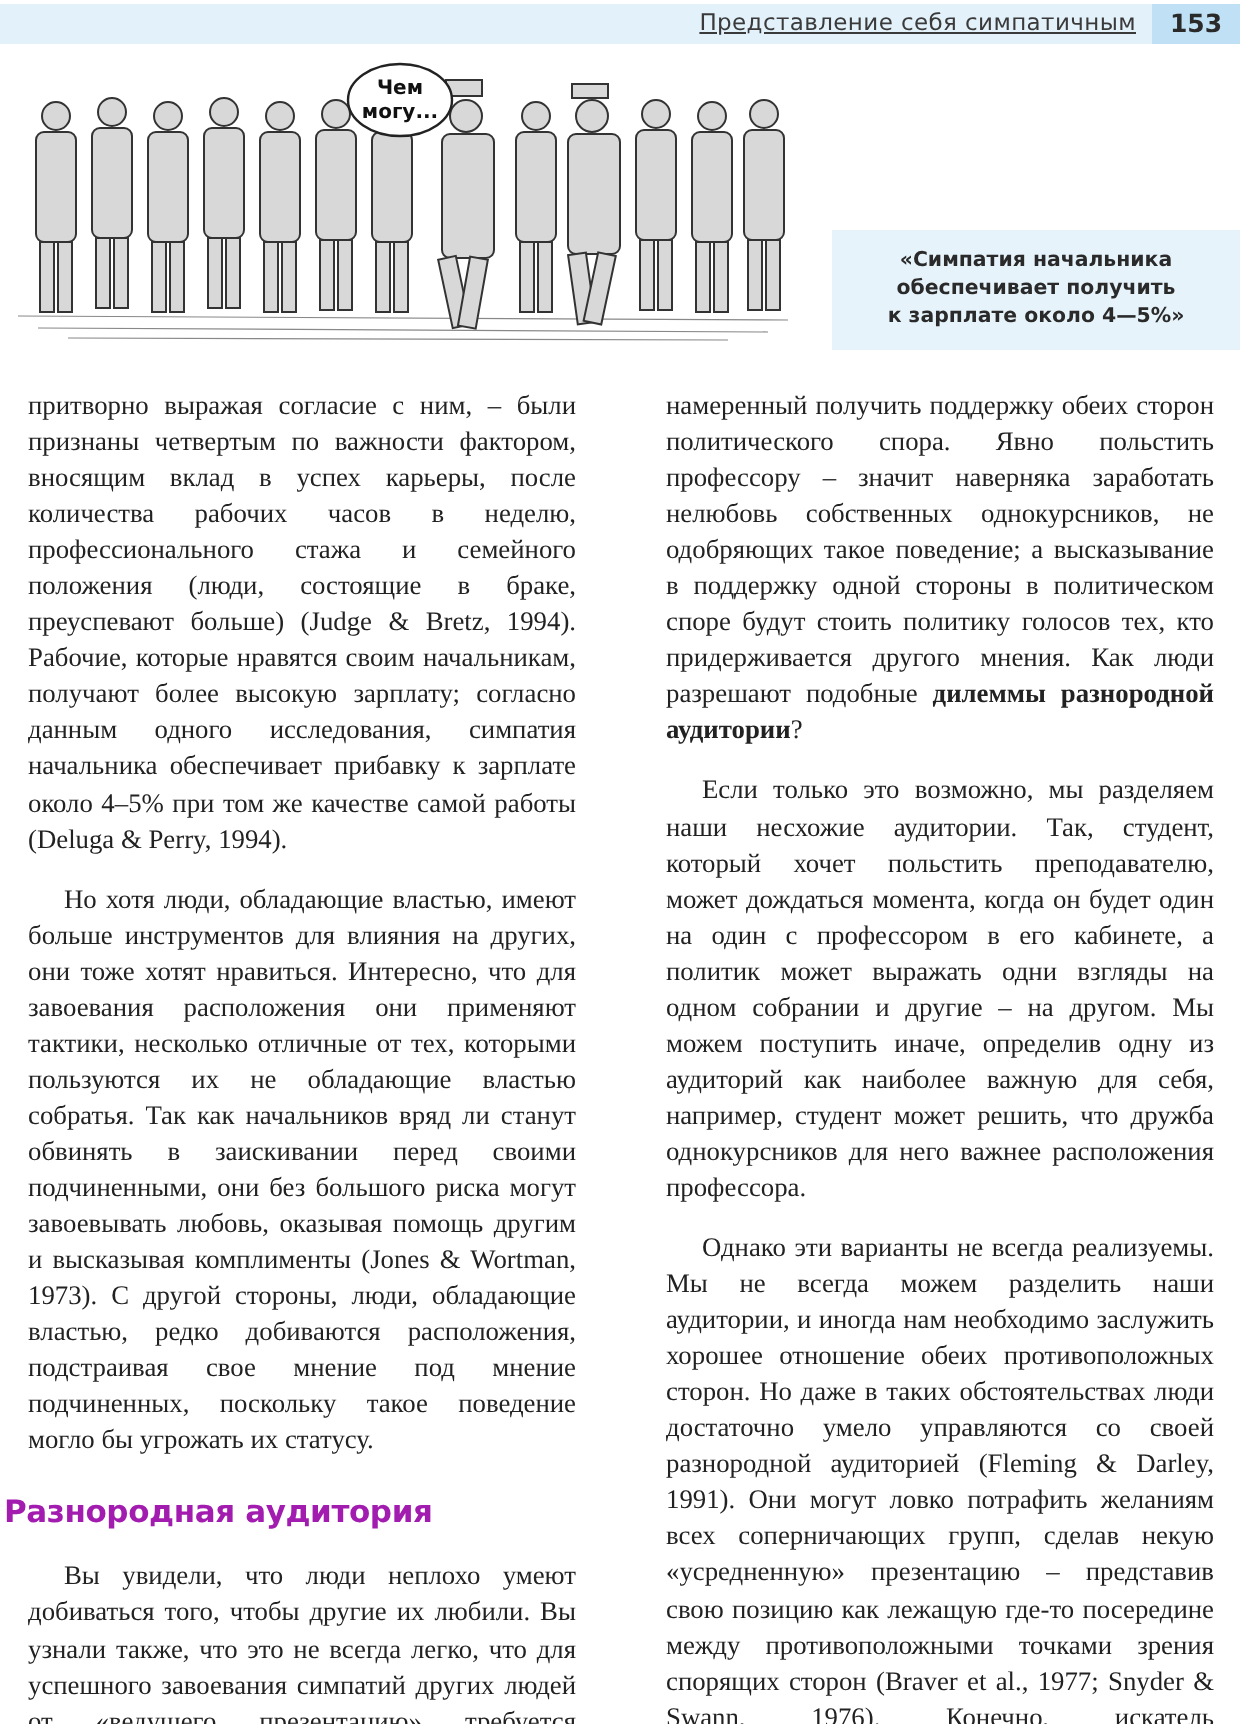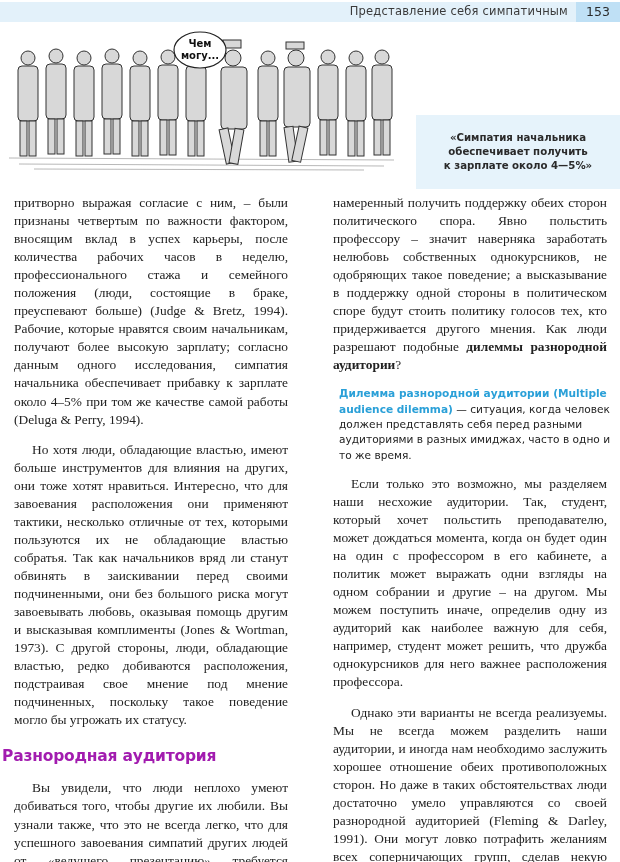--- a/index.html
+++ b/index.html
@@ -7,32 +7,32 @@
     width: 620px; height: 862px; overflow: hidden; background: #ffffff;
     position: relative; color: #1e1e1e;
   }
   .header-band {
     position: absolute; left: 0; top: 2px; width: 620px; height: 20px;
     background: #e3f1fa;
   }
   .running-title {
     position: absolute; right: 52px; top: 4px;
     font-family: "DejaVu Sans", sans-serif; font-size: 11.5px; color: #3a3a3a;
-    letter-spacing: 0.2px; white-space: nowrap;
+    letter-spacing: 0.2px; white-space: nowrap; text-decoration: underline;
   }
   .page-number {
     position: absolute; right: 0; top: 2px; width: 44px; height: 20px;
-    background: #bfe0f5; font-family: "DejaVu Sans", sans-serif; font-weight: normal;
+    background: #bfe0f5; font-family: "DejaVu Sans", sans-serif; font-weight: bold;
     font-size: 12.5px; color: #2a2a2a; text-align: center; line-height: 20px;
   }
   .illustration {
     position: absolute; left: 4px; top: 28px; width: 400px; height: 146px;
   }
   .pull-quote {
-    position: absolute; left: 416px; top: 115px; width: 204px; height: 74px;
+    position: absolute; left: 416px; top: 115px; width: 204px; height: 60px;
     background: #e6f3fb; display: flex; align-items: center; justify-content: center;
     text-align: center; font-family: "DejaVu Sans", sans-serif; font-weight: bold;
     font-size: 10.2px; line-height: 14px; color: #2a2a2a;
   }
   .col {
     position: absolute; top: 182px; width: 298px;
     font-family: "Liberation Serif", serif; font-size: 13.4px; line-height: 18.05px;
     text-align: justify; hyphens: manual; color: #222;
   }
   .col-left { left: 2px; }
@@ -162,16 +162,15 @@
 
 <div class="col col-left">
   <p>притворно выражая согласие с ним, – были признаны четвертым по важности фактором, вносящим вклад в успех карьеры, после количества рабочих часов в неделю, профессионального стажа и семейного положения (люди, состоящие в браке, преуспевают больше) (Judge &amp; Bretz, 1994). Рабочие, которые нравятся своим начальникам, получают более высокую зарплату; согласно данным одного исследования, симпатия начальника обеспечивает прибавку к зарплате около 4–5% при том же качестве самой работы (Deluga &amp; Perry, 1994).</p>
   <p class="indent">Но хотя люди, обладающие властью, имеют больше инструментов для влияния на других, они тоже хотят нравиться. Интересно, что для завоевания расположения они применяют тактики, несколько отличные от тех, которыми пользуются их не обладающие властью собратья. Так как начальников вряд ли станут обвинять в заискивании перед своими подчиненными, они без большого риска могут завоевывать любовь, оказывая помощь другим и высказывая комплименты (Jones &amp; Wortman, 1973). С другой стороны, люди, обладающие властью, редко добиваются расположения, подстраивая свое мнение под мнение подчиненных, поскольку такое поведение могло бы угрожать их статусу.</p>
   <div class="section-heading">Разнородная аудитория</div>
   <p class="indent">Вы увидели, что люди неплохо умеют добиваться того, чтобы другие их любили. Вы узнали также, что это не всегда легко, что для успешного завоевания симпатий других людей от «ведущего презентацию» требуется деликатность и чуткость к возможности того, что другие люди расценят его или ее поведение как попытку манипулировать ими. Особенно трудно приходится нам, когда мы хотим одновременно добиться расположения двух разных аудиторий, имеющих противоположные ценности. Представьте, например, дилемму, перед которой стоит студент, желающий «подлизаться» к своему профессору, в то время как рядом находятся другие студенты, или политик, выступающий с речью по телевидению и</p>
 </div>
 
 <div class="col col-right">
   <p><span>намеренный получить поддержку обеих сторон политического спора. Явно польстить профессору – значит наверняка заработать нелюбовь собственных однокурсников, не одобряющих такое поведение; а высказывание в поддержку одной стороны в политическом споре будут стоить политику голосов тех, кто придерживается другого мнения. Как люди разрешают подобные </span><b class="term">дилеммы разнородной аудитории</b><span>?</span></p>
-  <div class="definition"><span class="def-term">Дилемма разнородной аудитории (Multiple audience dilemma)</span><span> — ситуация, когда человек должен представлять себя перед разными аудиториями в разных имиджах, часто в одно и то же время.</span></div>
   <p class="indent">Если только это возможно, мы разделяем наши несхожие аудитории. Так, студент, который хочет польстить преподавателю, может дождаться момента, когда он будет один на один с профессором в его кабинете, а политик может выражать одни взгляды на одном собрании и другие – на другом. Мы можем поступить иначе, определив одну из аудиторий как наиболее важную для себя, например, студент может решить, что дружба однокурсников для него важнее расположения профессора.</p>
   <p class="indent">Однако эти варианты не всегда реализуемы. Мы не всегда можем разделить наши аудитории, и иногда нам необходимо заслужить хорошее отношение обеих противоположных сторон. Но даже в таких обстоятельствах люди достаточно умело управляются со своей разнородной аудиторией (Fleming &amp; Darley, 1991). Они могут ловко потрафить желаниям всех соперничающих групп, сделав некую «усредненную» презентацию – представив свою позицию как лежащую где-то посередине между противоположными точками зрения спорящих сторон (Braver et al., 1977; Snyder &amp; Swann, 1976). Конечно, искатель благосклонности, применяющий такую стратегию, рискует не понравиться обеим аудиториям, как может случиться с кандидатом в президенты, который говорит пустые слова на общие темы. Иногда люди также пытаются передавать различные сообщения по различным каналам. Студент, позвонивший своему преподавателю для того, чтобы попросить о продлении срока сда-</p>
 </div>
 
 </body></html>

